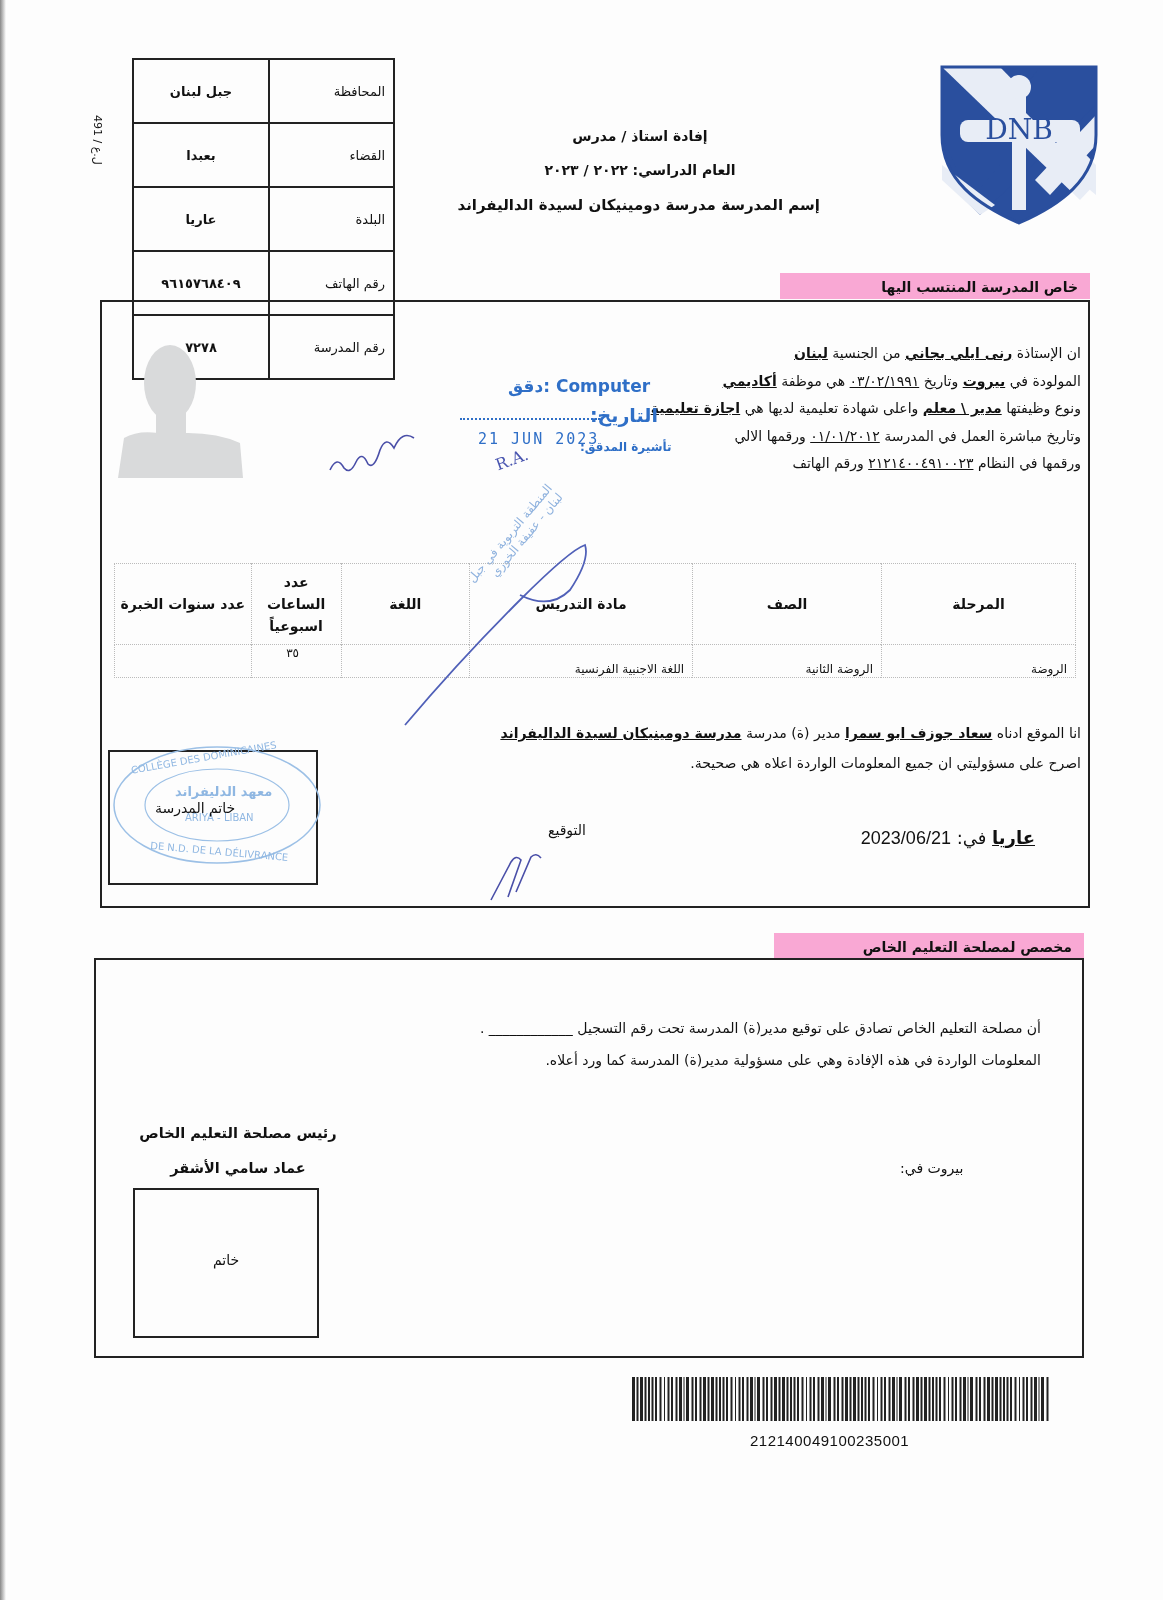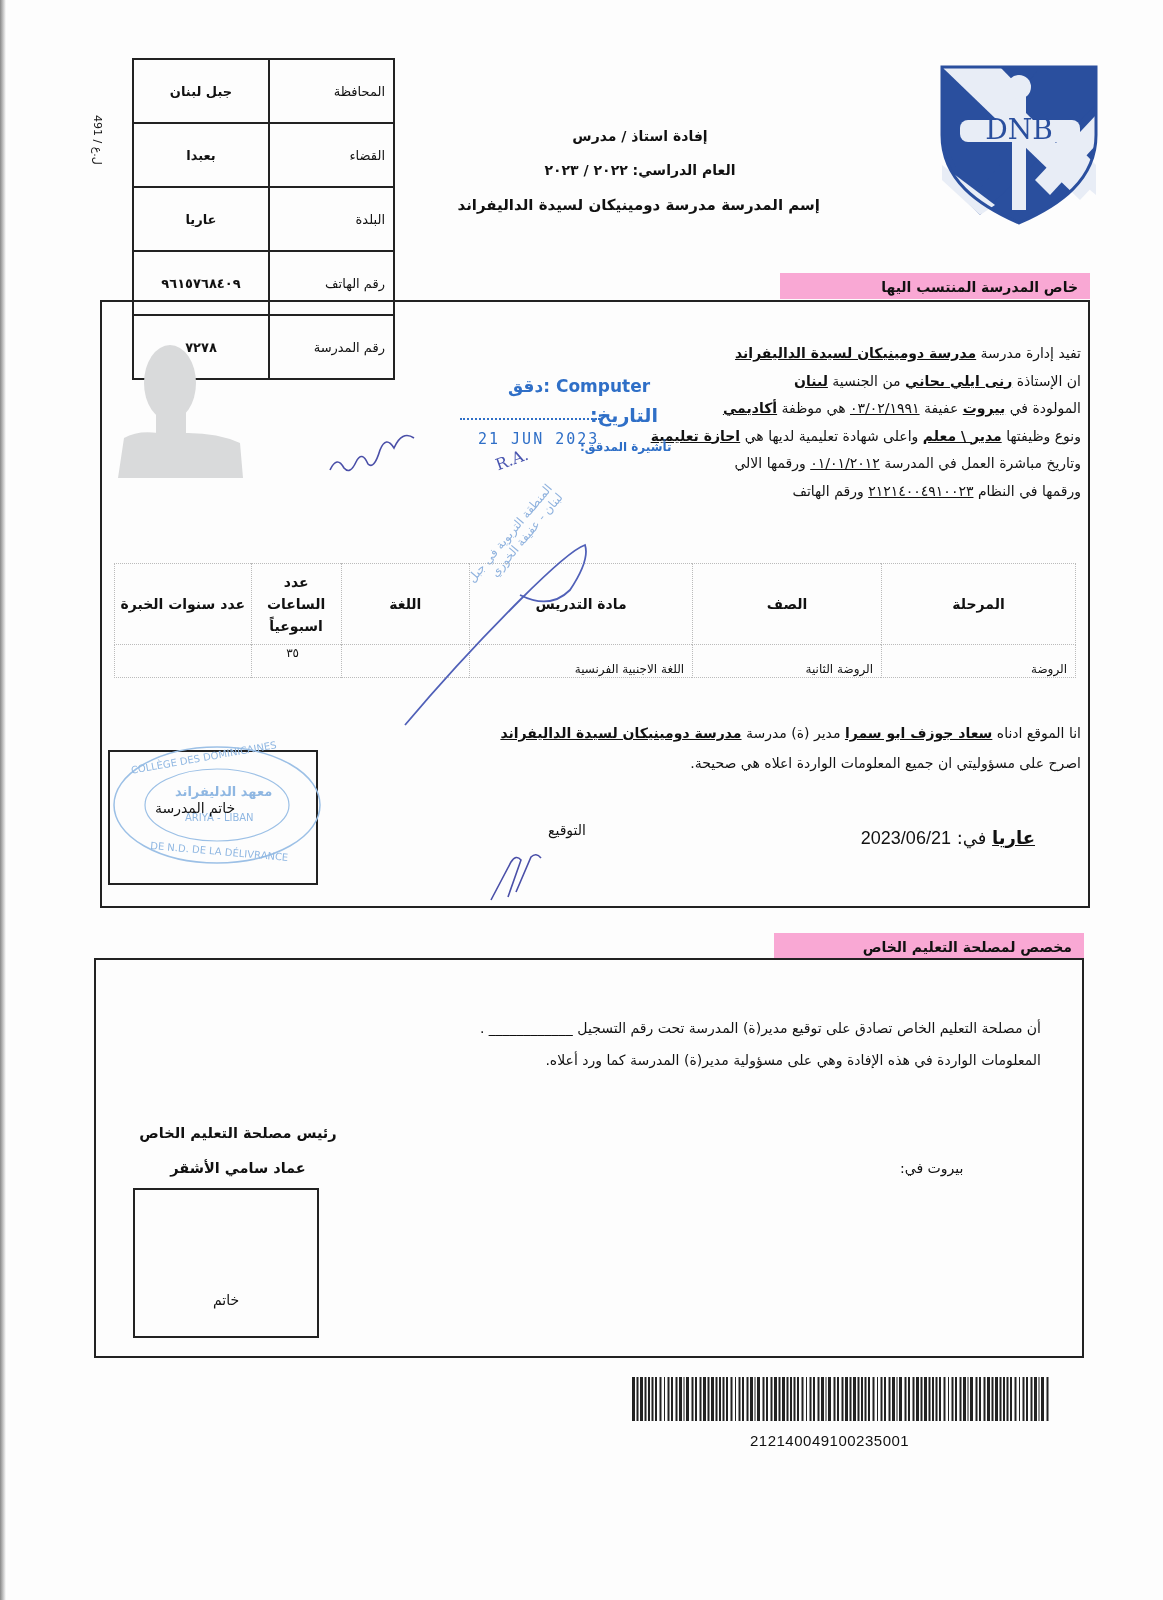--- a/index.html
+++ b/index.html
@@ -47,21 +47,21 @@
   .date-line { right: 128px; top: 827px; font-size: 18px; }
   .sig-label { left: 548px; top: 822px; font-size: 14px; }
   .school-stamp { left: 108px; top: 750px; width: 210px; height: 135px; border: 2px solid #222; box-sizing: border-box; }
   .school-stamp-label { left: 155px; top: 800px; font-size: 14px; }
   
   .sec2-text { right: 122px; top: 1000px; width: 740px; font-size: 14px; line-height: 32px; text-align: right; margin-top: 12px; }
   .head-title { left: 118px; top: 1125px; width: 240px; text-align: center; font-weight: bold; font-size: 14.5px; }
   .head-name { left: 118px; top: 1160px; width: 240px; text-align: center; font-weight: bold; font-size: 14.5px; }
   .beirut { left: 900px; top: 1160px; font-size: 14px; }
   .seal-box { left: 133px; top: 1188px; width: 186px; height: 150px; border: 2px solid #222; box-sizing: border-box; }
-  .seal-label { left: 133px; top: 1252px; width: 186px; text-align: center; font-size: 14px; margin-top: 40px; }
+  .seal-label { left: 133px; top: 1252px; width: 186px; text-align: center; font-size: 14px; }
   .barcode { left: 632px; top: 1377px; width: 418px; height: 44px; }
   .barcode-num { left: 750px; top: 1432px; font-size: 15px; letter-spacing: 0.5px; }
   .scan-edge { left: 0; top: 0; width: 6px; height: 1600px; background: linear-gradient(to right, #888, transparent); }
 </style>
 </head>
 <body>
 
 <div class="abs scan-edge"></div>
 
 <div class="abs side-code">491 / ل.ع</div>
@@ -122,33 +122,29 @@
   <rect x="38" y="70" width="30" height="30" fill="#d9dadb"></rect>
   <path d="M0 140 L6 100 Q20 92 40 95 L70 95 Q100 95 122 105 L125 140 Z" fill="#d9dadb"></path>
 </svg>
 
 <svg class="abs" style="left:322px;top:420px;width:100px;height:60px;" viewBox="0 0 100 60">
   <path d="M8 50 Q15 35 22 48 Q28 55 34 42 Q40 30 46 44 Q52 50 58 30 Q64 15 72 28 Q80 10 92 18" fill="none" stroke="#4a4fa8" stroke-width="1.6"></path>
 </svg>
 
 <div class="abs para rtl">
   <div>
-    <span>تفيد إدارة مدرسة</span>
-    <b><u>مدرسة دومينيكان لسيدة الداليفراند</u></b>
-  </div>
-  <div>
     <span>ان الإستاذة</span>
     <b><u>رنى ايلي بجاني</u></b>
     <span>من الجنسية</span>
     <b><u>لبنان</u></b>
   </div>
   <div>
     <span>المولودة في</span>
     <b><u>بيروت</u></b>
-    <span>عفيفة</span>
+    <span>وتاريخ</span>
     <u>٠٣/٠٢/١٩٩١</u>
     <span>هي موظفة</span>
     <b><u>أكاديمي</u></b>
   </div>
   <div>
     <span>ونوع وظيفتها</span>
     <b><u>مدير \ معلم</u></b>
     <span>واعلى شهادة تعليمية لديها هي</span>
     <b><u>اجازة تعليمية</u></b>
   </div>

